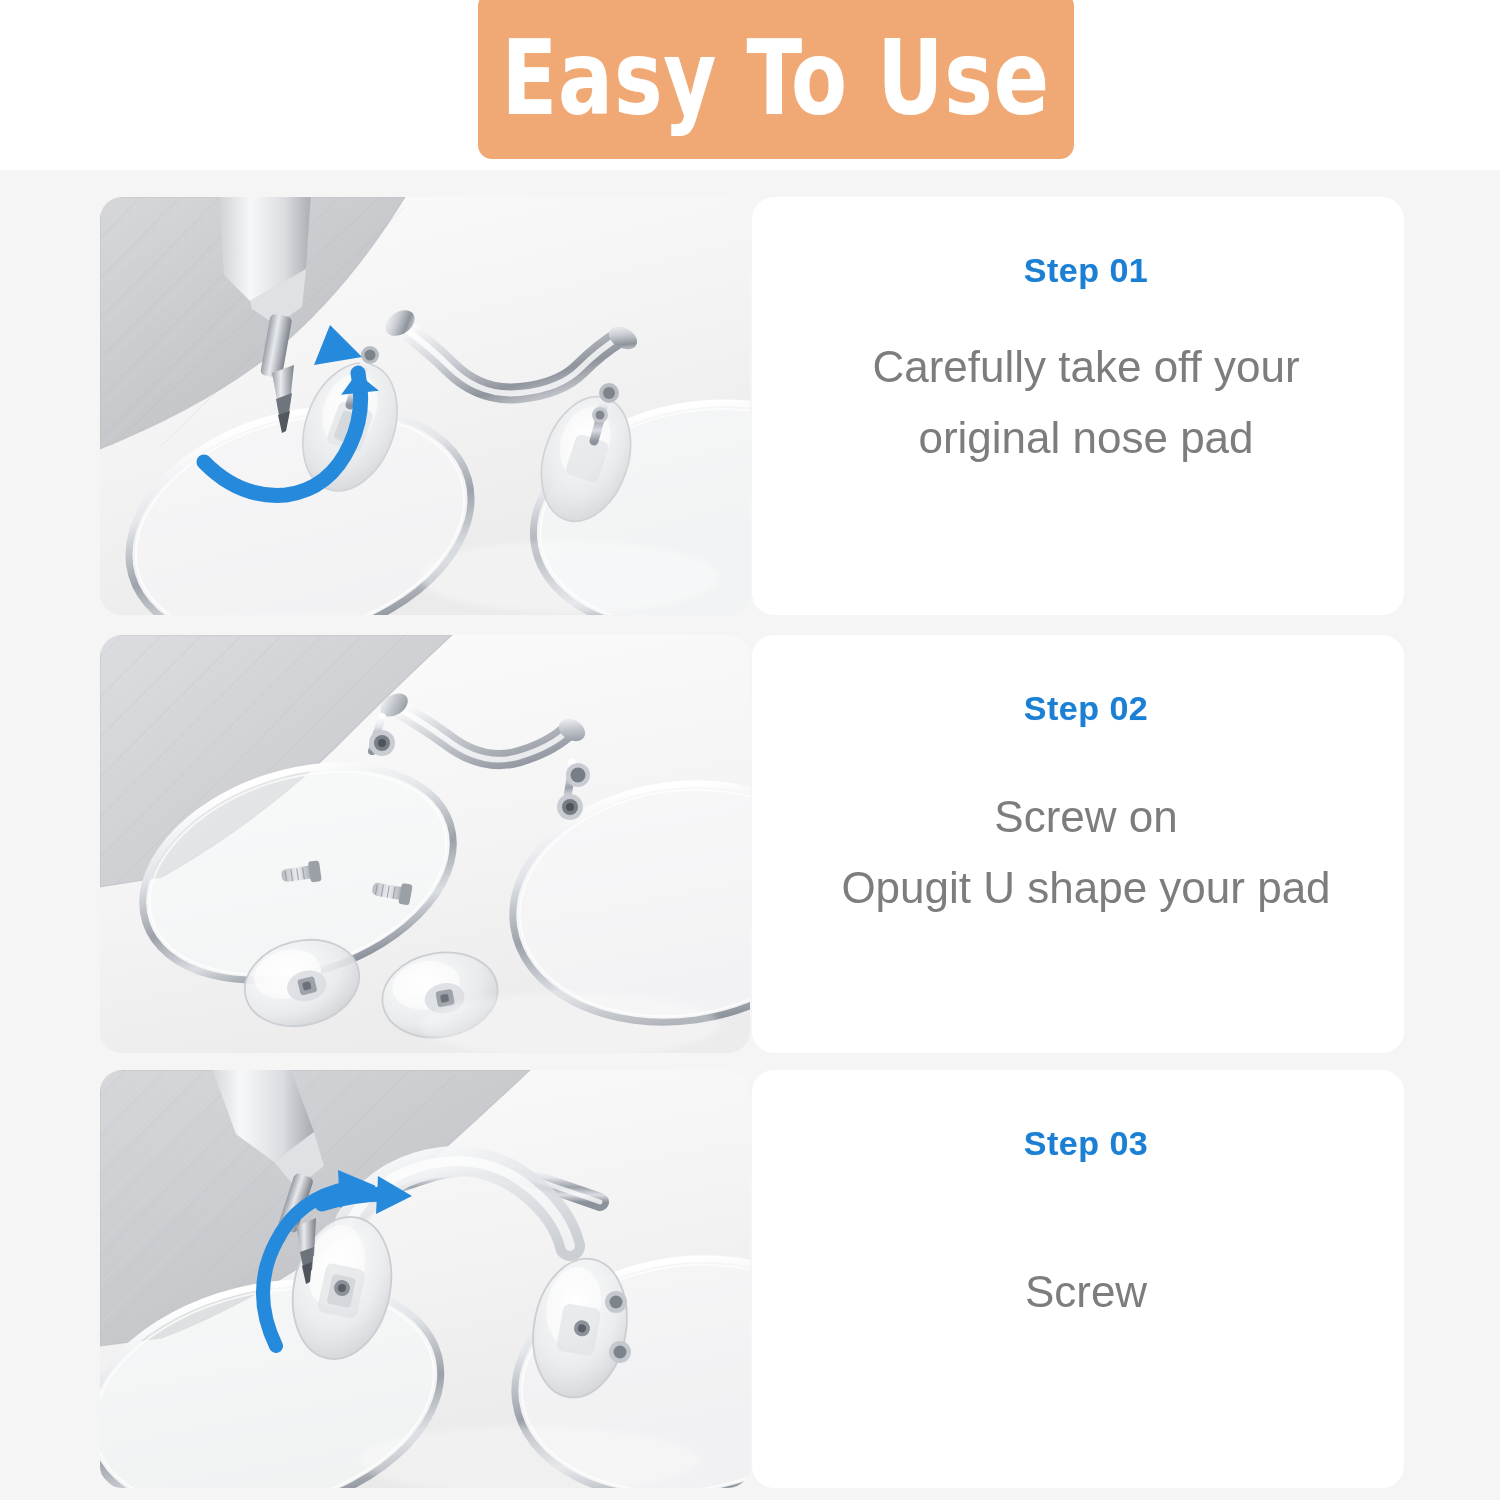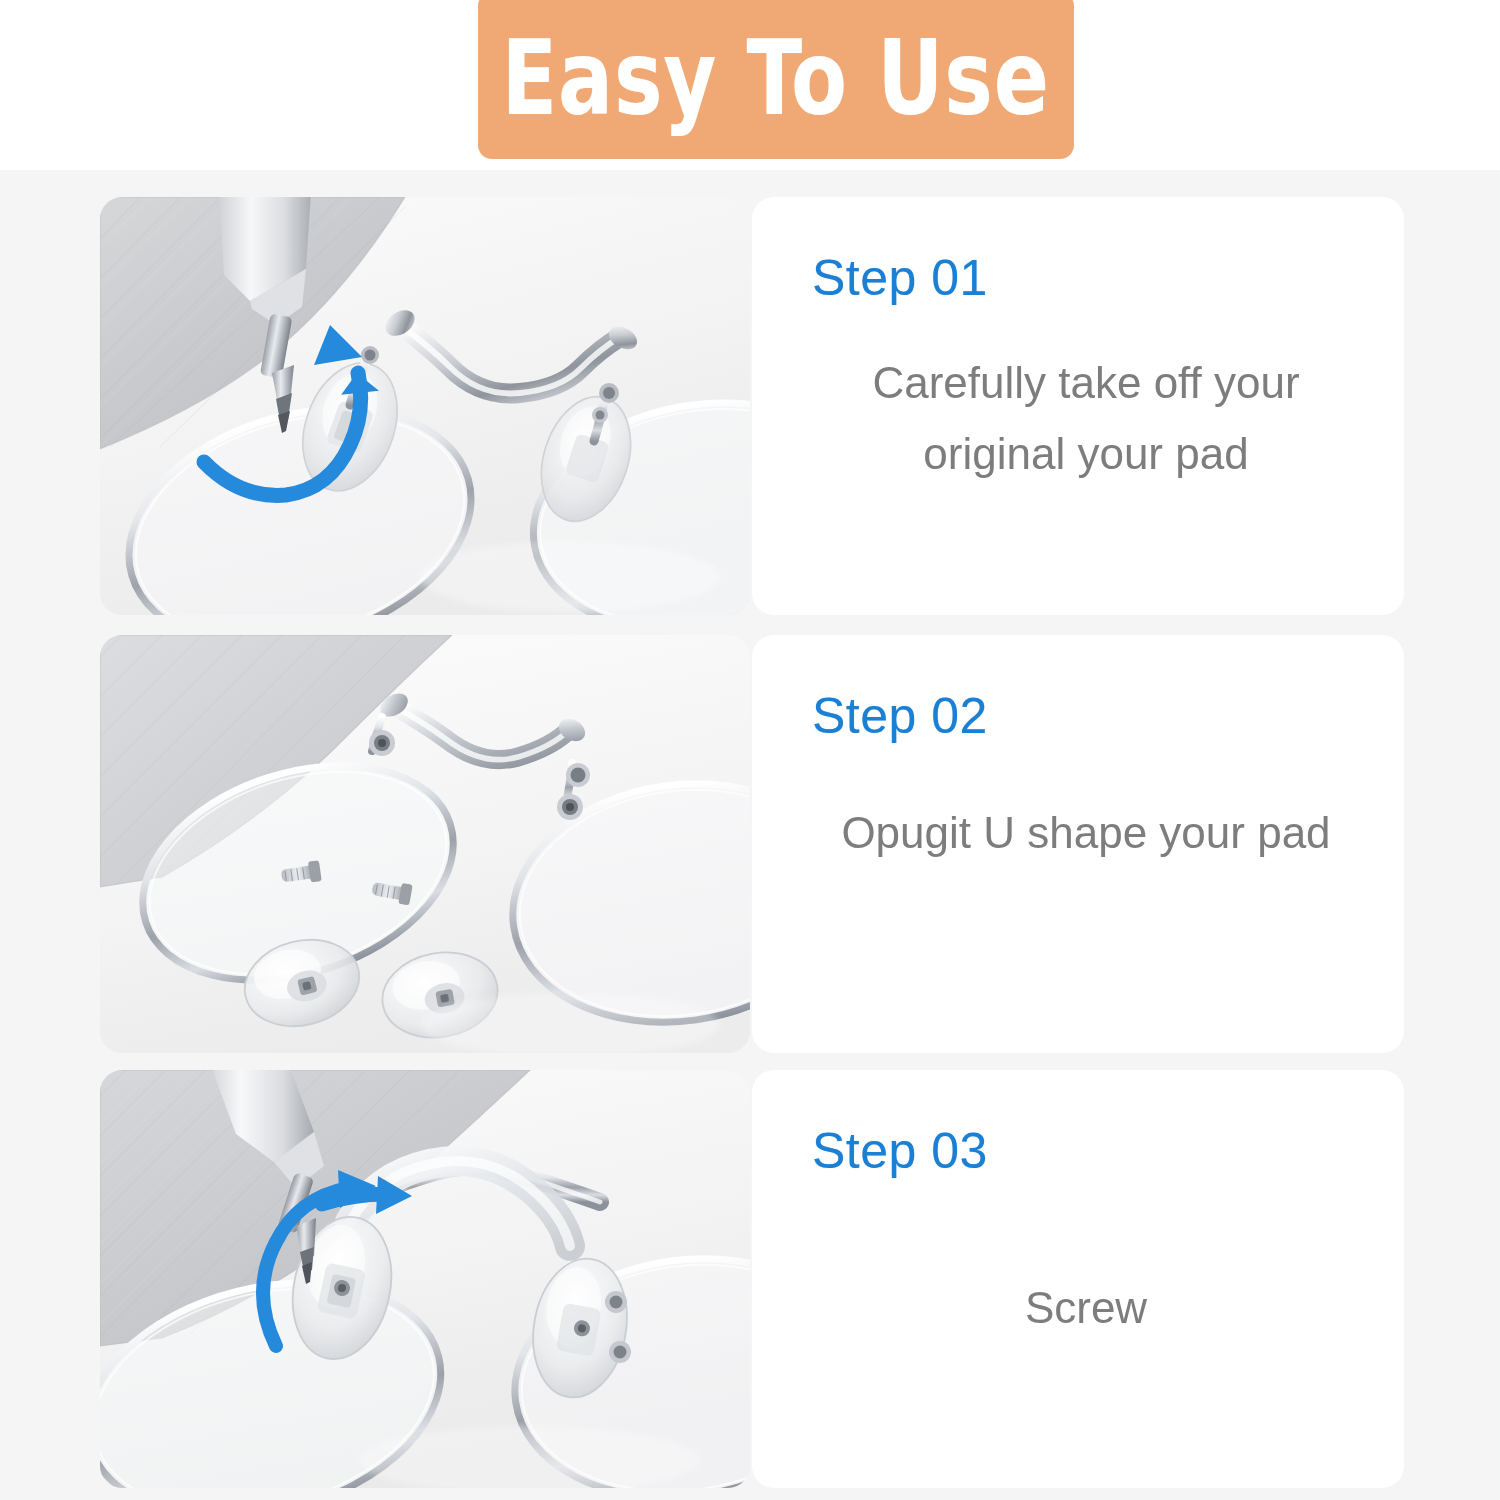--- a/index.html
+++ b/index.html
@@ -89,26 +89,26 @@
     background: #ffffff;
     border-radius: 22px;
     box-sizing: border-box;
     padding: 56px 44px 40px 60px;
     flex: none;
     display: flex;
     flex-direction: column;
   }
   .step-heading {
     color: #1b7fd4;
-    font-size: 50px;
-    font-weight: normal;
+    font-size: 34px;
+    font-weight: bold;
     letter-spacing: 0.5px;
     line-height: 1;
     margin: 0 0 10px 0;
-    text-align: left;
+    text-align: center;
     text-shadow: 0 0 1px rgba(27,127,212,0.35);
   }
   .step-body {
     flex: 1;
     display: flex;
     flex-direction: column;
     justify-content: center;
     align-items: center;
     padding-bottom: 14px;
   }
@@ -257,21 +257,21 @@
         </g>
 
         <ellipse cx="470" cy="380" rx="150" ry="36" fill="#ffffff" opacity="0.35" filter="url(#blurSoft)"></ellipse>
       </svg>
     </div>
 
     <div class="text-card">
       <div class="step-heading">Step 01</div>
       <div class="step-body">
         <div class="step-line">Carefully take off your</div>
-        <div class="step-line">original your pad</div>
+        <div class="step-line">original nose pad</div>
       </div>
     </div>
   </div>
 
   <div class="row" id="row-2">
 
     <div class="photo-panel">
       <svg viewBox="0 0 650 418" xmlns="http://www.w3.org/2000/svg" role="img">
         <defs>
           <linearGradient id="deskB" x1="0" y1="0" x2="0.3" y2="1">
@@ -378,20 +378,21 @@
           <rect x="340" y="360" width="8" height="8" rx="2" fill="#6c7179"></rect>
         </g>
 
         <ellipse cx="470" cy="390" rx="150" ry="32" fill="#ffffff" opacity="0.32" filter="url(#blurSoftB)"></ellipse>
       </svg>
     </div>
 
     <div class="text-card">
       <div class="step-heading">Step 02</div>
       <div class="step-body">
+        <div class="step-line">Screw on</div>
         <div class="step-line">Opugit U shape your pad</div>
       </div>
     </div>
   </div>
 
   <div class="row" id="row-3">
 
     <div class="photo-panel">
       <svg viewBox="0 0 650 418" xmlns="http://www.w3.org/2000/svg" role="img">
         <defs>

